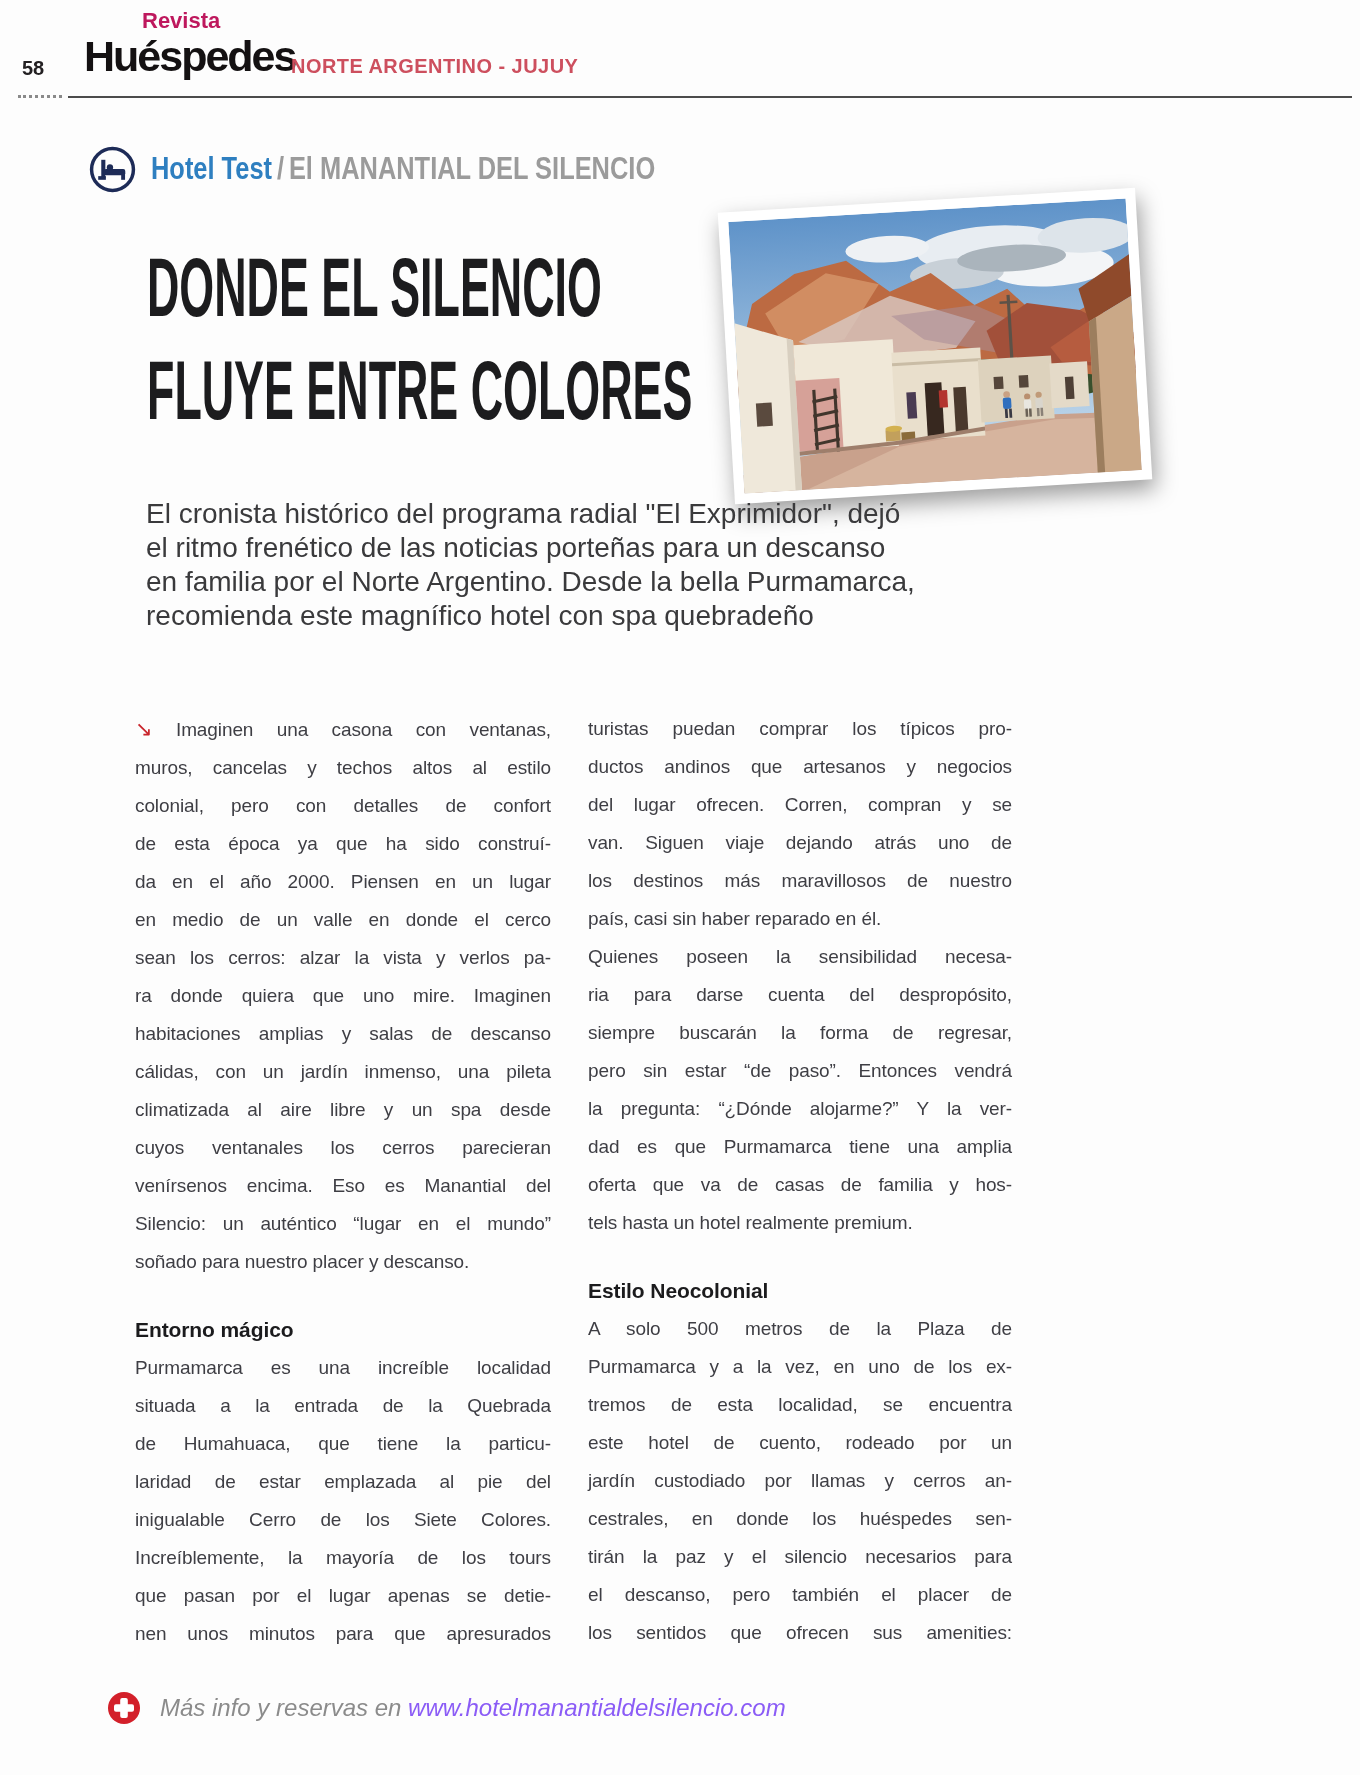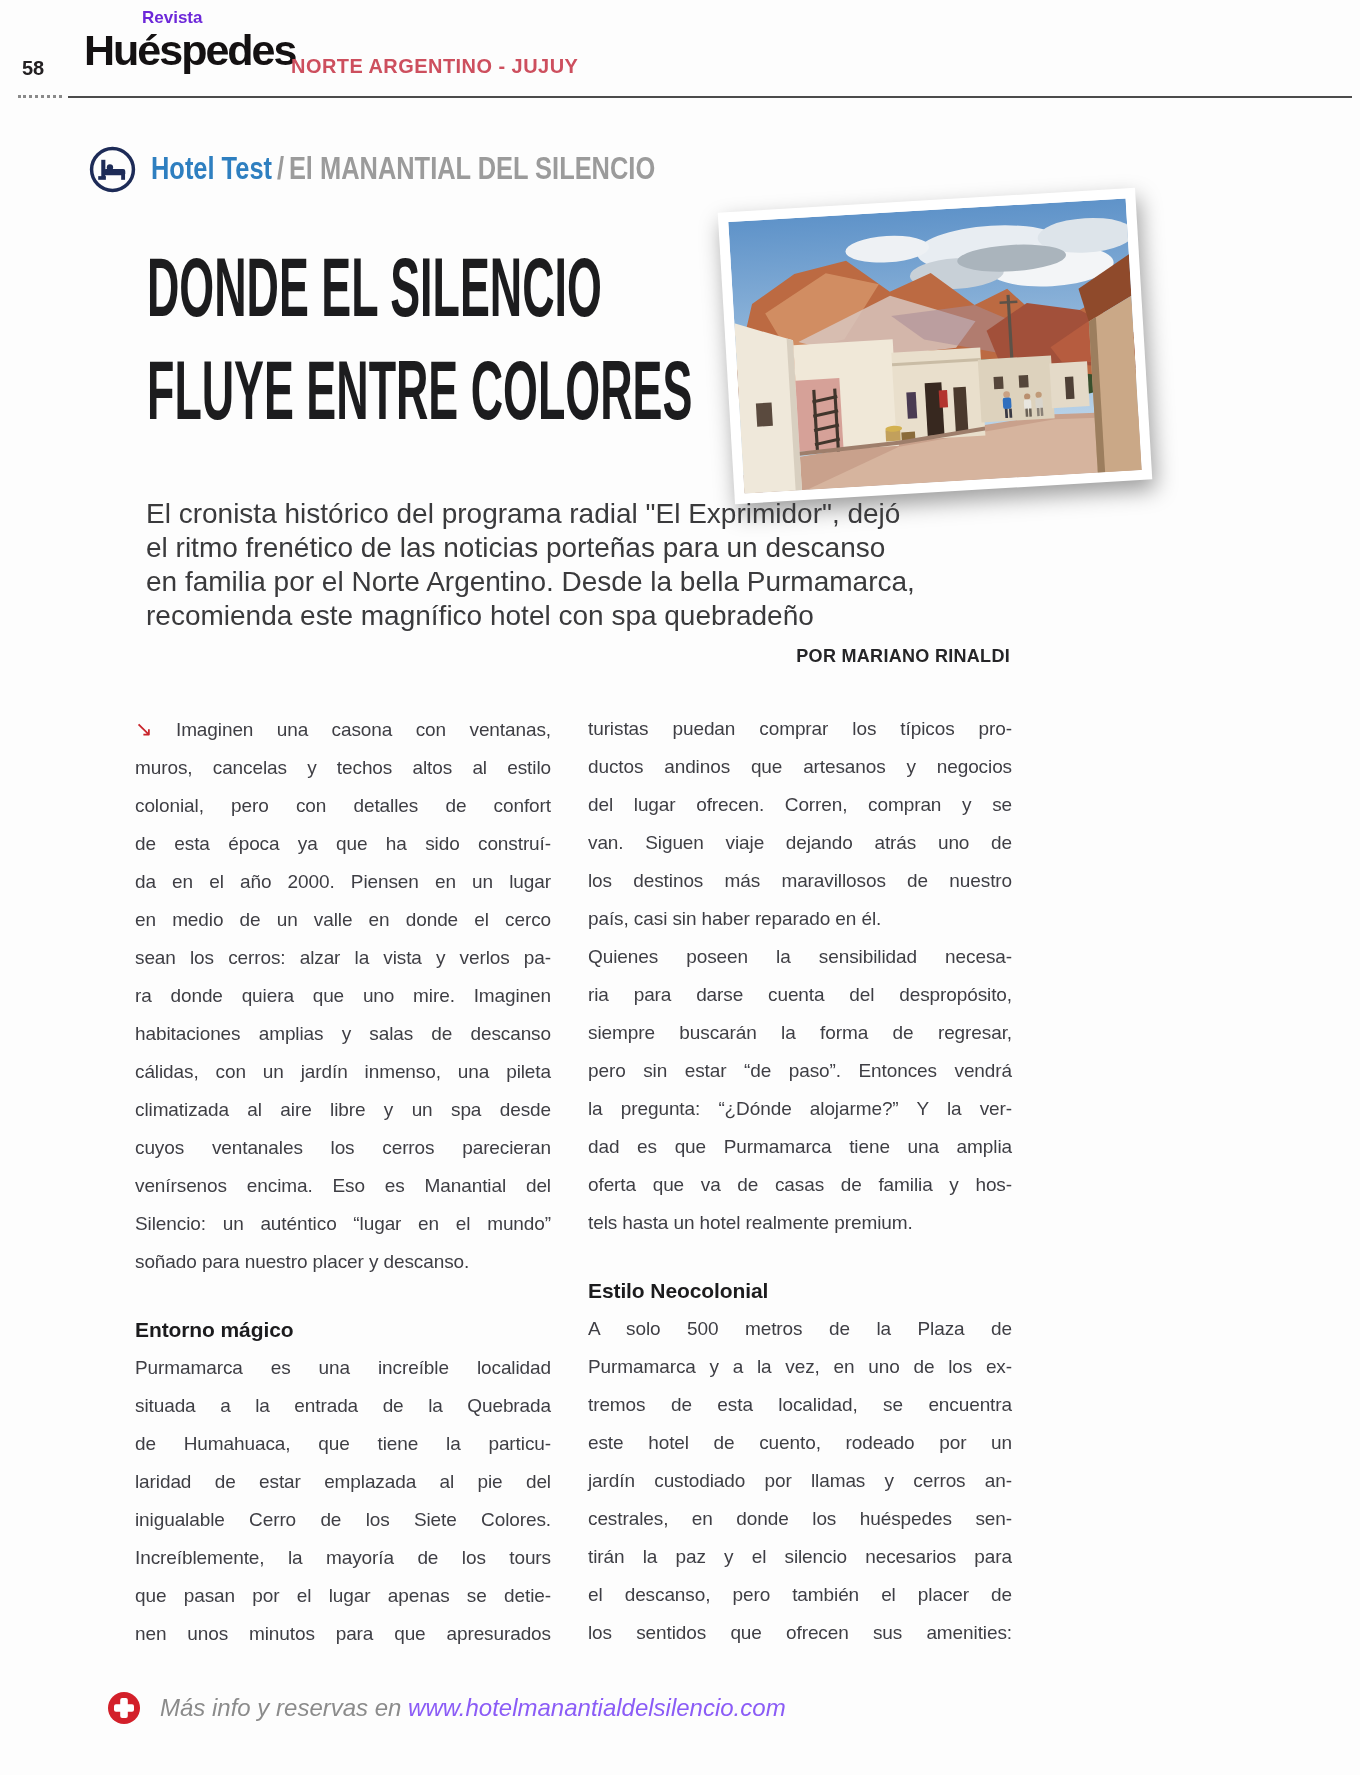--- a/index.html
+++ b/index.html
@@ -4,21 +4,21 @@
 <style>
   html,body{margin:0;padding:0;background:#e9e9e9;}
   .page{
     position:relative;width:1360px;height:1775px;background:#fdfdfd;
     font-family:"Liberation Sans",sans-serif;overflow:hidden;margin:0 auto;
     color:#222;
   }
   
   .pagenum{position:absolute;left:22px;top:42px;font-size:20px;font-weight:bold;color:#232022;margin-top:15px;}
   .logo{position:absolute;left:84px;top:8px;}
-  .logo .revista{display:block;margin-left:58px;font-size:17px;font-weight:bold;color:#6d28d9;letter-spacing:0;}
+  .logo .revista{display:block;margin-left:58px;font-size:22px;font-weight:bold;color:#be185d;letter-spacing:0;}
   .logo .huespedes{display:block;font-size:43px;font-weight:bold;letter-spacing:-2px;color:#141112;margin-top:-2px;}
   .kicker{
     position:absolute;left:291px;top:54px;font-size:21px;font-weight:bold;color:#cd4f5e;
     letter-spacing:0.5px;transform:scaleX(.95);transform-origin:left center;white-space:nowrap;
   }
   .rule{position:absolute;top:95px;left:18px;right:8px;height:4px;}
   .rule .dots{position:absolute;left:0;top:0;width:44px;border-top:3px dotted #8a8a8a;}
   .rule .solid{position:absolute;left:50px;right:0;top:1px;border-top:2px solid #4c4c4c;}
   
   .sechead{position:absolute;left:88px;top:144px;height:50px;display:flex;align-items:center;}
@@ -176,21 +176,20 @@
       <rect x="287" y="201" width="2.4" height="8" fill="#8a8177"></rect>
 
       <polygon points="55,230 150,225 233,216 233,220 150,229 55,234" fill="#9e7e6b"></polygon>
     </svg>
   </div>
 
   <p class="lead" style="margin:0;">El cronista histórico del programa radial "El Exprimidor", dejó
 el ritmo frenético de las noticias porteñas para un descanso
 en familia por el Norte Argentino. Desde la bella Purmamarca,
 recomienda este magnífico hotel con spa quebradeño</p>
-  <div class="byline">POR MARIANO RINALDI</div>
 
   <div class="col col-left">
     <div class="jtext"><span class="marker">↘</span><span> Imaginen una casona con ventanas,
 muros, cancelas y techos altos al estilo
 colonial, pero con detalles de confort
 de esta época ya que ha sido construí-
 da en el año 2000. Piensen en un lugar
 en medio de un valle en donde el cerco
 sean los cerros: alzar la vista y verlos pa-
 ra donde quiera que uno mire. Imaginen

